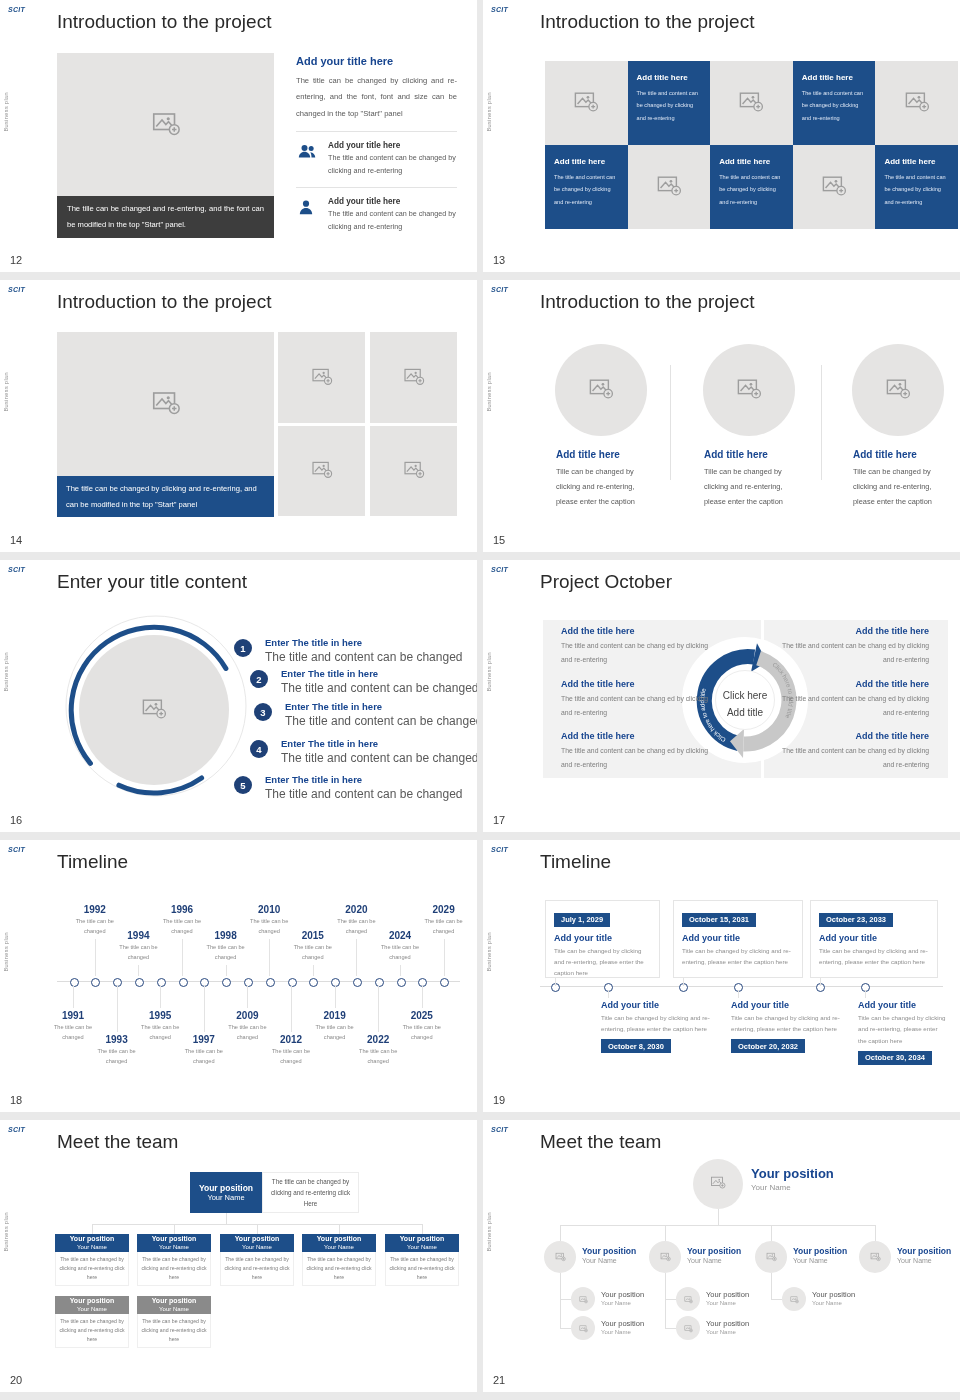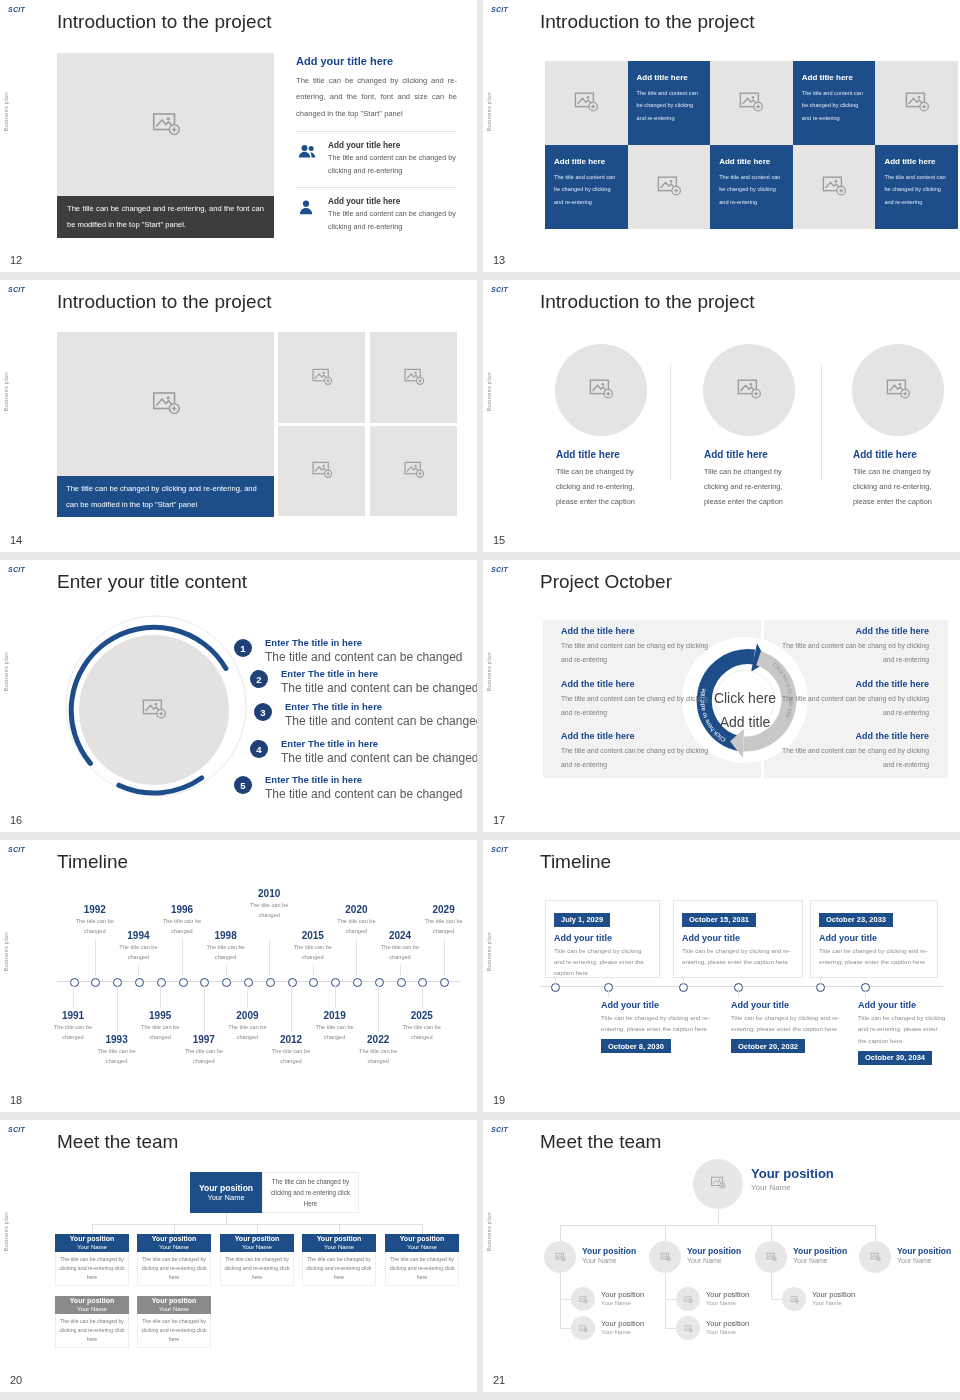--- a/index.html
+++ b/index.html
@@ -48,21 +48,21 @@
   .txt16 span{display:block;font-size:12px;color:#595959;margin-top:2px;}
   
   .panel17{position:absolute;top:60px;height:158px;background:#f2f2f2;}
   #s17-leftp{left:60px;width:218px;} #s17-rightp{left:281px;width:184px;}
   #s17-left{position:absolute;left:78px;top:66px;width:150px;}
   #s17-right{position:absolute;left:296px;top:66px;width:150px;text-align:right;}
   .item17{margin-bottom:11px;}
   .item17 b{display:block;font-size:9px;color:#17458f;margin-bottom:3px;}
   .item17 span{display:block;font-size:6.8px;color:#7e7e7e;line-height:2.1;}
   .svg17{position:absolute;left:192px;top:70px;}
-  .ctr17{position:absolute;left:230px;top:127px;width:64px;text-align:center;font-size:14px;color:#444;line-height:1.7;}
+  .ctr17{position:absolute;left:230px;top:127px;width:64px;text-align:center;font-size:10px;color:#444;line-height:1.7;}
   
   .tl-line{position:absolute;left:57px;width:403px;height:1px;background:#dcdcdc;}
   .tl-dot{position:absolute;width:7px;height:7px;border:1.5px solid #27477e;border-radius:50%;background:#fff;}
   .tl-con{position:absolute;width:1px;background:#e3e3e3;}
   .tl-lab{position:absolute;width:44px;text-align:center;}
   .tl-lab b{display:block;font-size:10px;color:#1f3f77;}
   .tl-lab span{display:block;font-size:5.6px;color:#8a8a8a;line-height:1.7;margin-top:2px;}
   .card19{position:absolute;background:#fff;border:1px solid #e5e5e5;padding:7px 8px;box-sizing:border-box;height:78px;}
   .blk19{position:absolute;}
   .badge19{display:inline-block;background:#1d4e89;color:#fff;font-size:7.5px;font-weight:bold;padding:2.5px 7px;}
@@ -508,21 +508,21 @@
         <span>The title can be changed</span>
       </div>
       <div class="tl-con" style="left: 225.6px; top: 125px; height: 11px;"></div>
       <div class="tl-dot" style="left: 243.9px; top: 137.5px;"></div>
       <div class="tl-lab" style="left: 225.4px; top: 170px;">
         <b>2009</b>
         <span>The title can be changed</span>
       </div>
       <div class="tl-con" style="left: 247.4px; top: 145px; height: 23px;"></div>
       <div class="tl-dot" style="left: 265.7px; top: 137.5px;"></div>
-      <div class="tl-lab" style="left: 247.2px; top: 48px;">
+      <div class="tl-lab" style="left: 247.2px; top: 64px;">
         <b>2010</b>
         <span>The title can be changed</span>
       </div>
       <div class="tl-con" style="left: 269.2px; top: 99px; height: 37px;"></div>
       <div class="tl-dot" style="left: 287.5px; top: 137.5px;"></div>
       <div class="tl-lab" style="left: 269px; top: 194px;">
         <b>2012</b>
         <span>The title can be changed</span>
       </div>
       <div class="tl-con" style="left: 291px; top: 145px; height: 47px;"></div>

